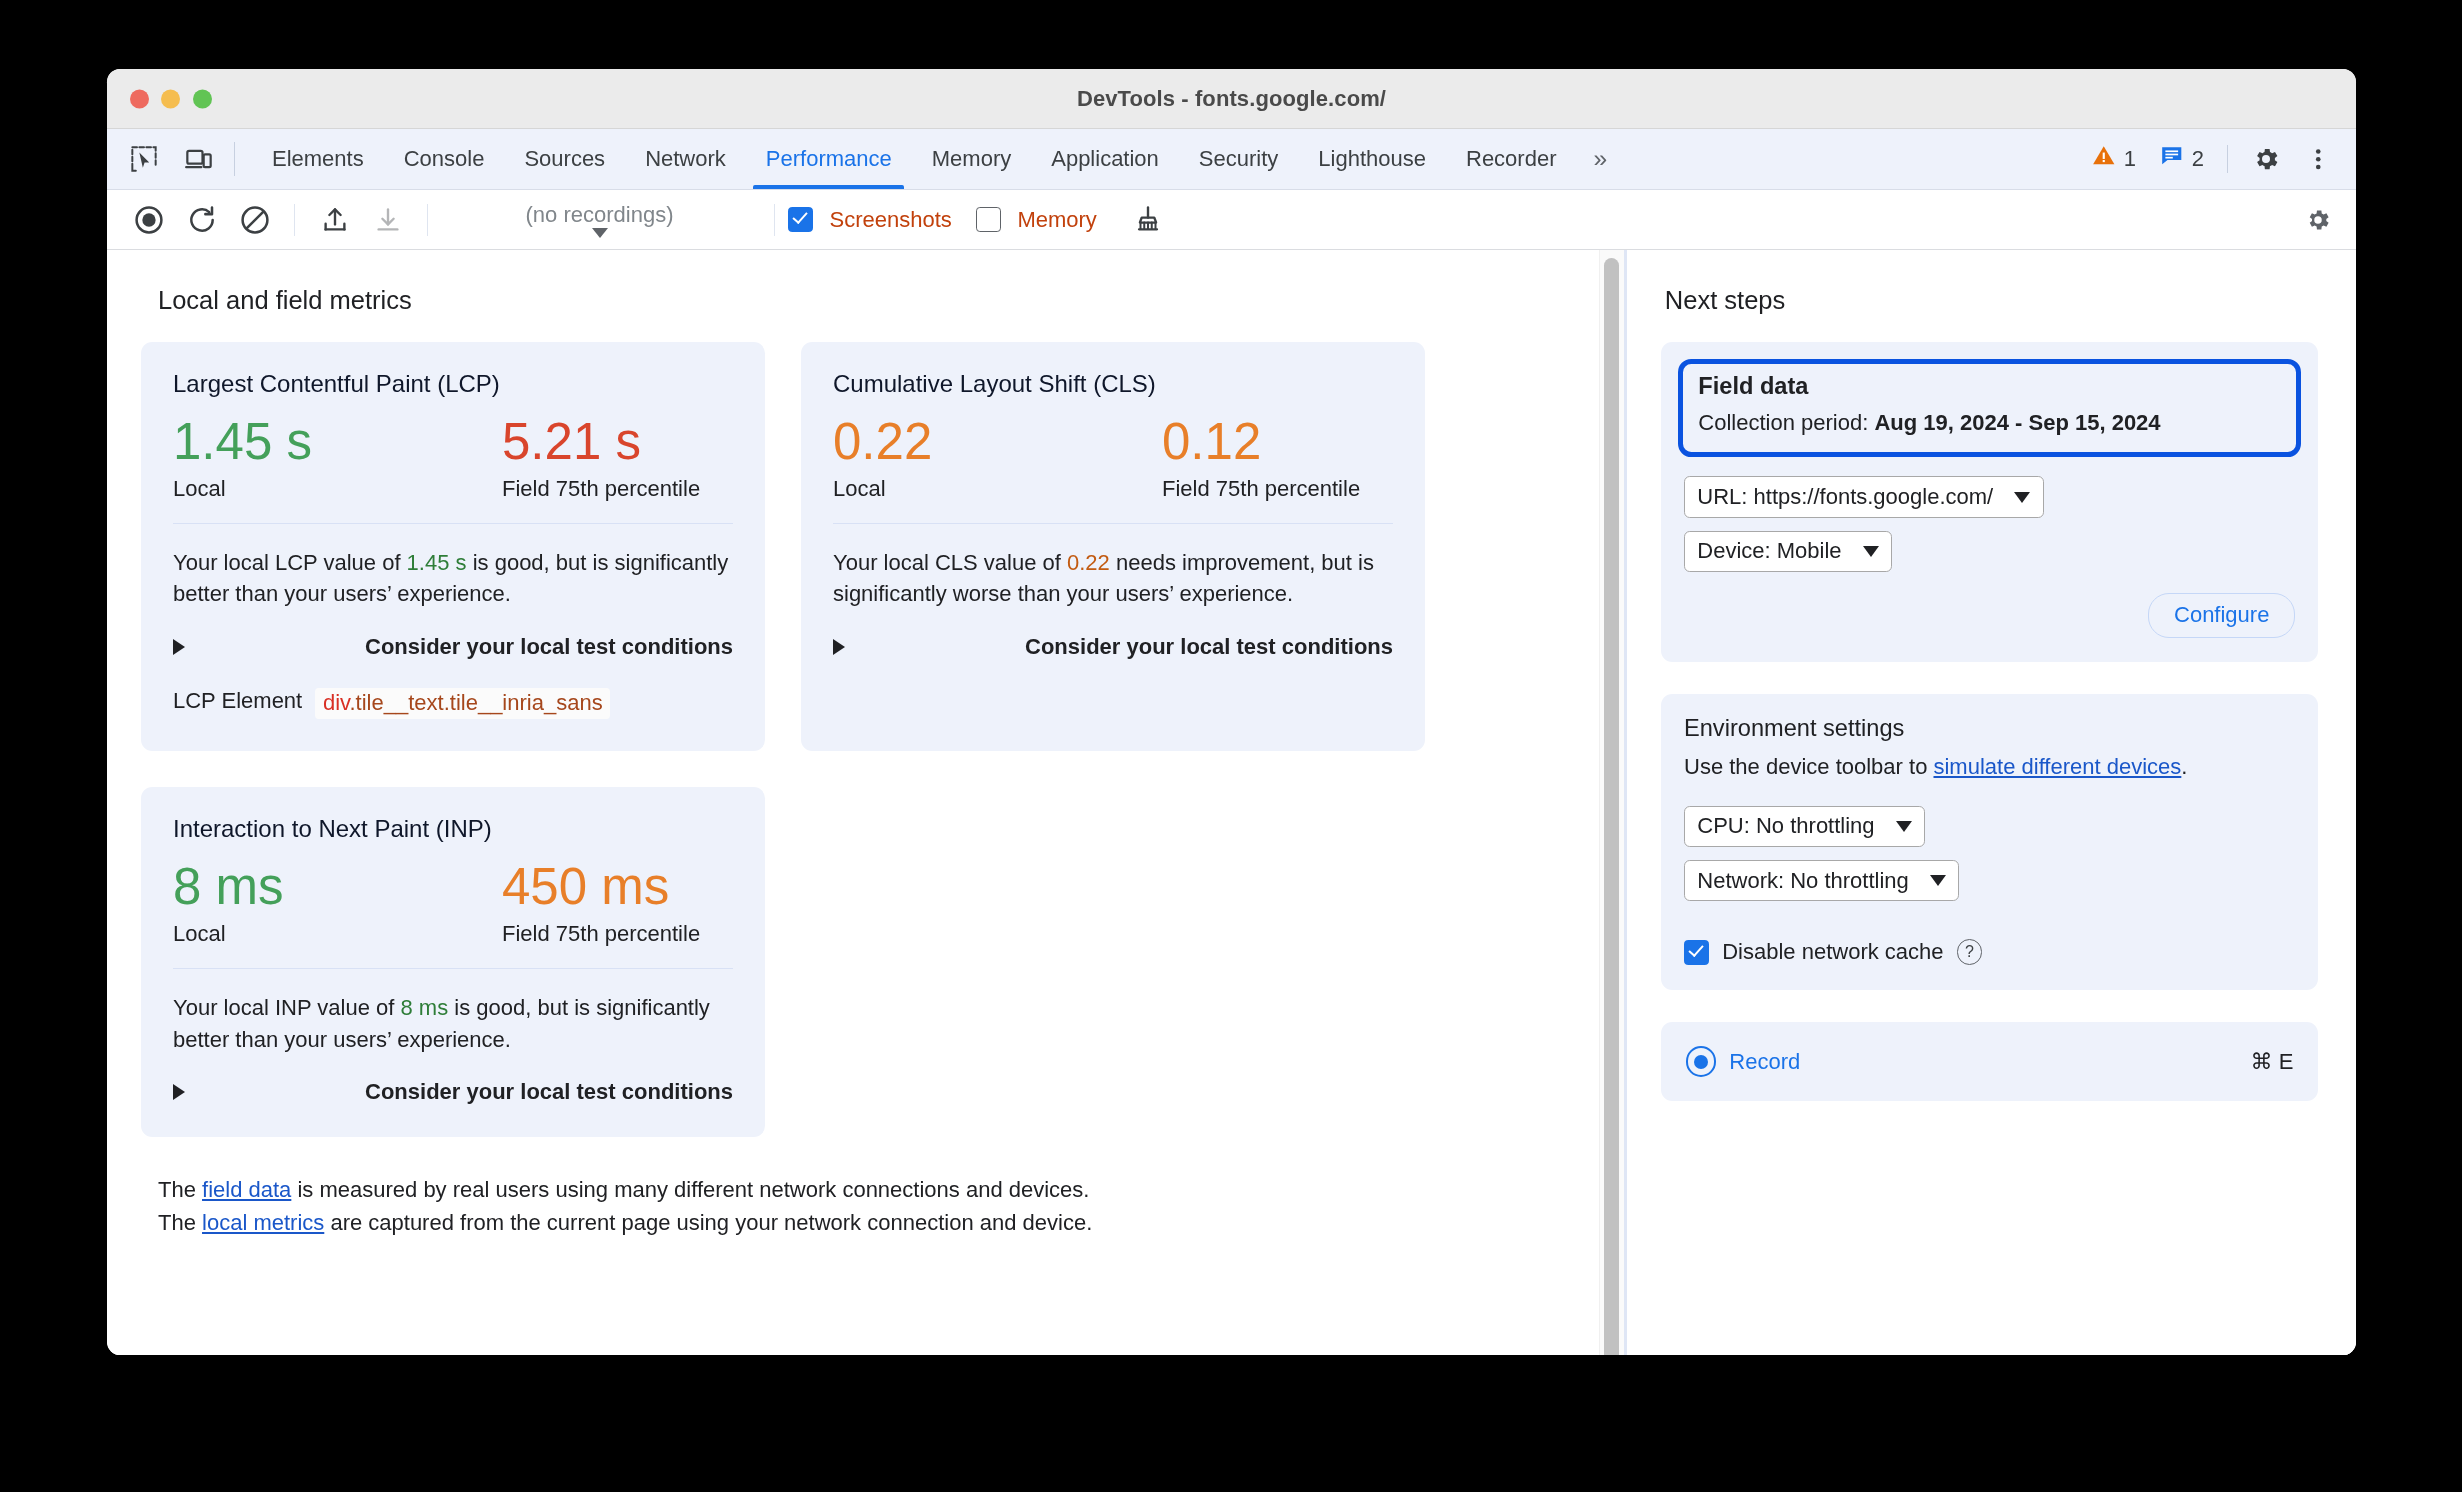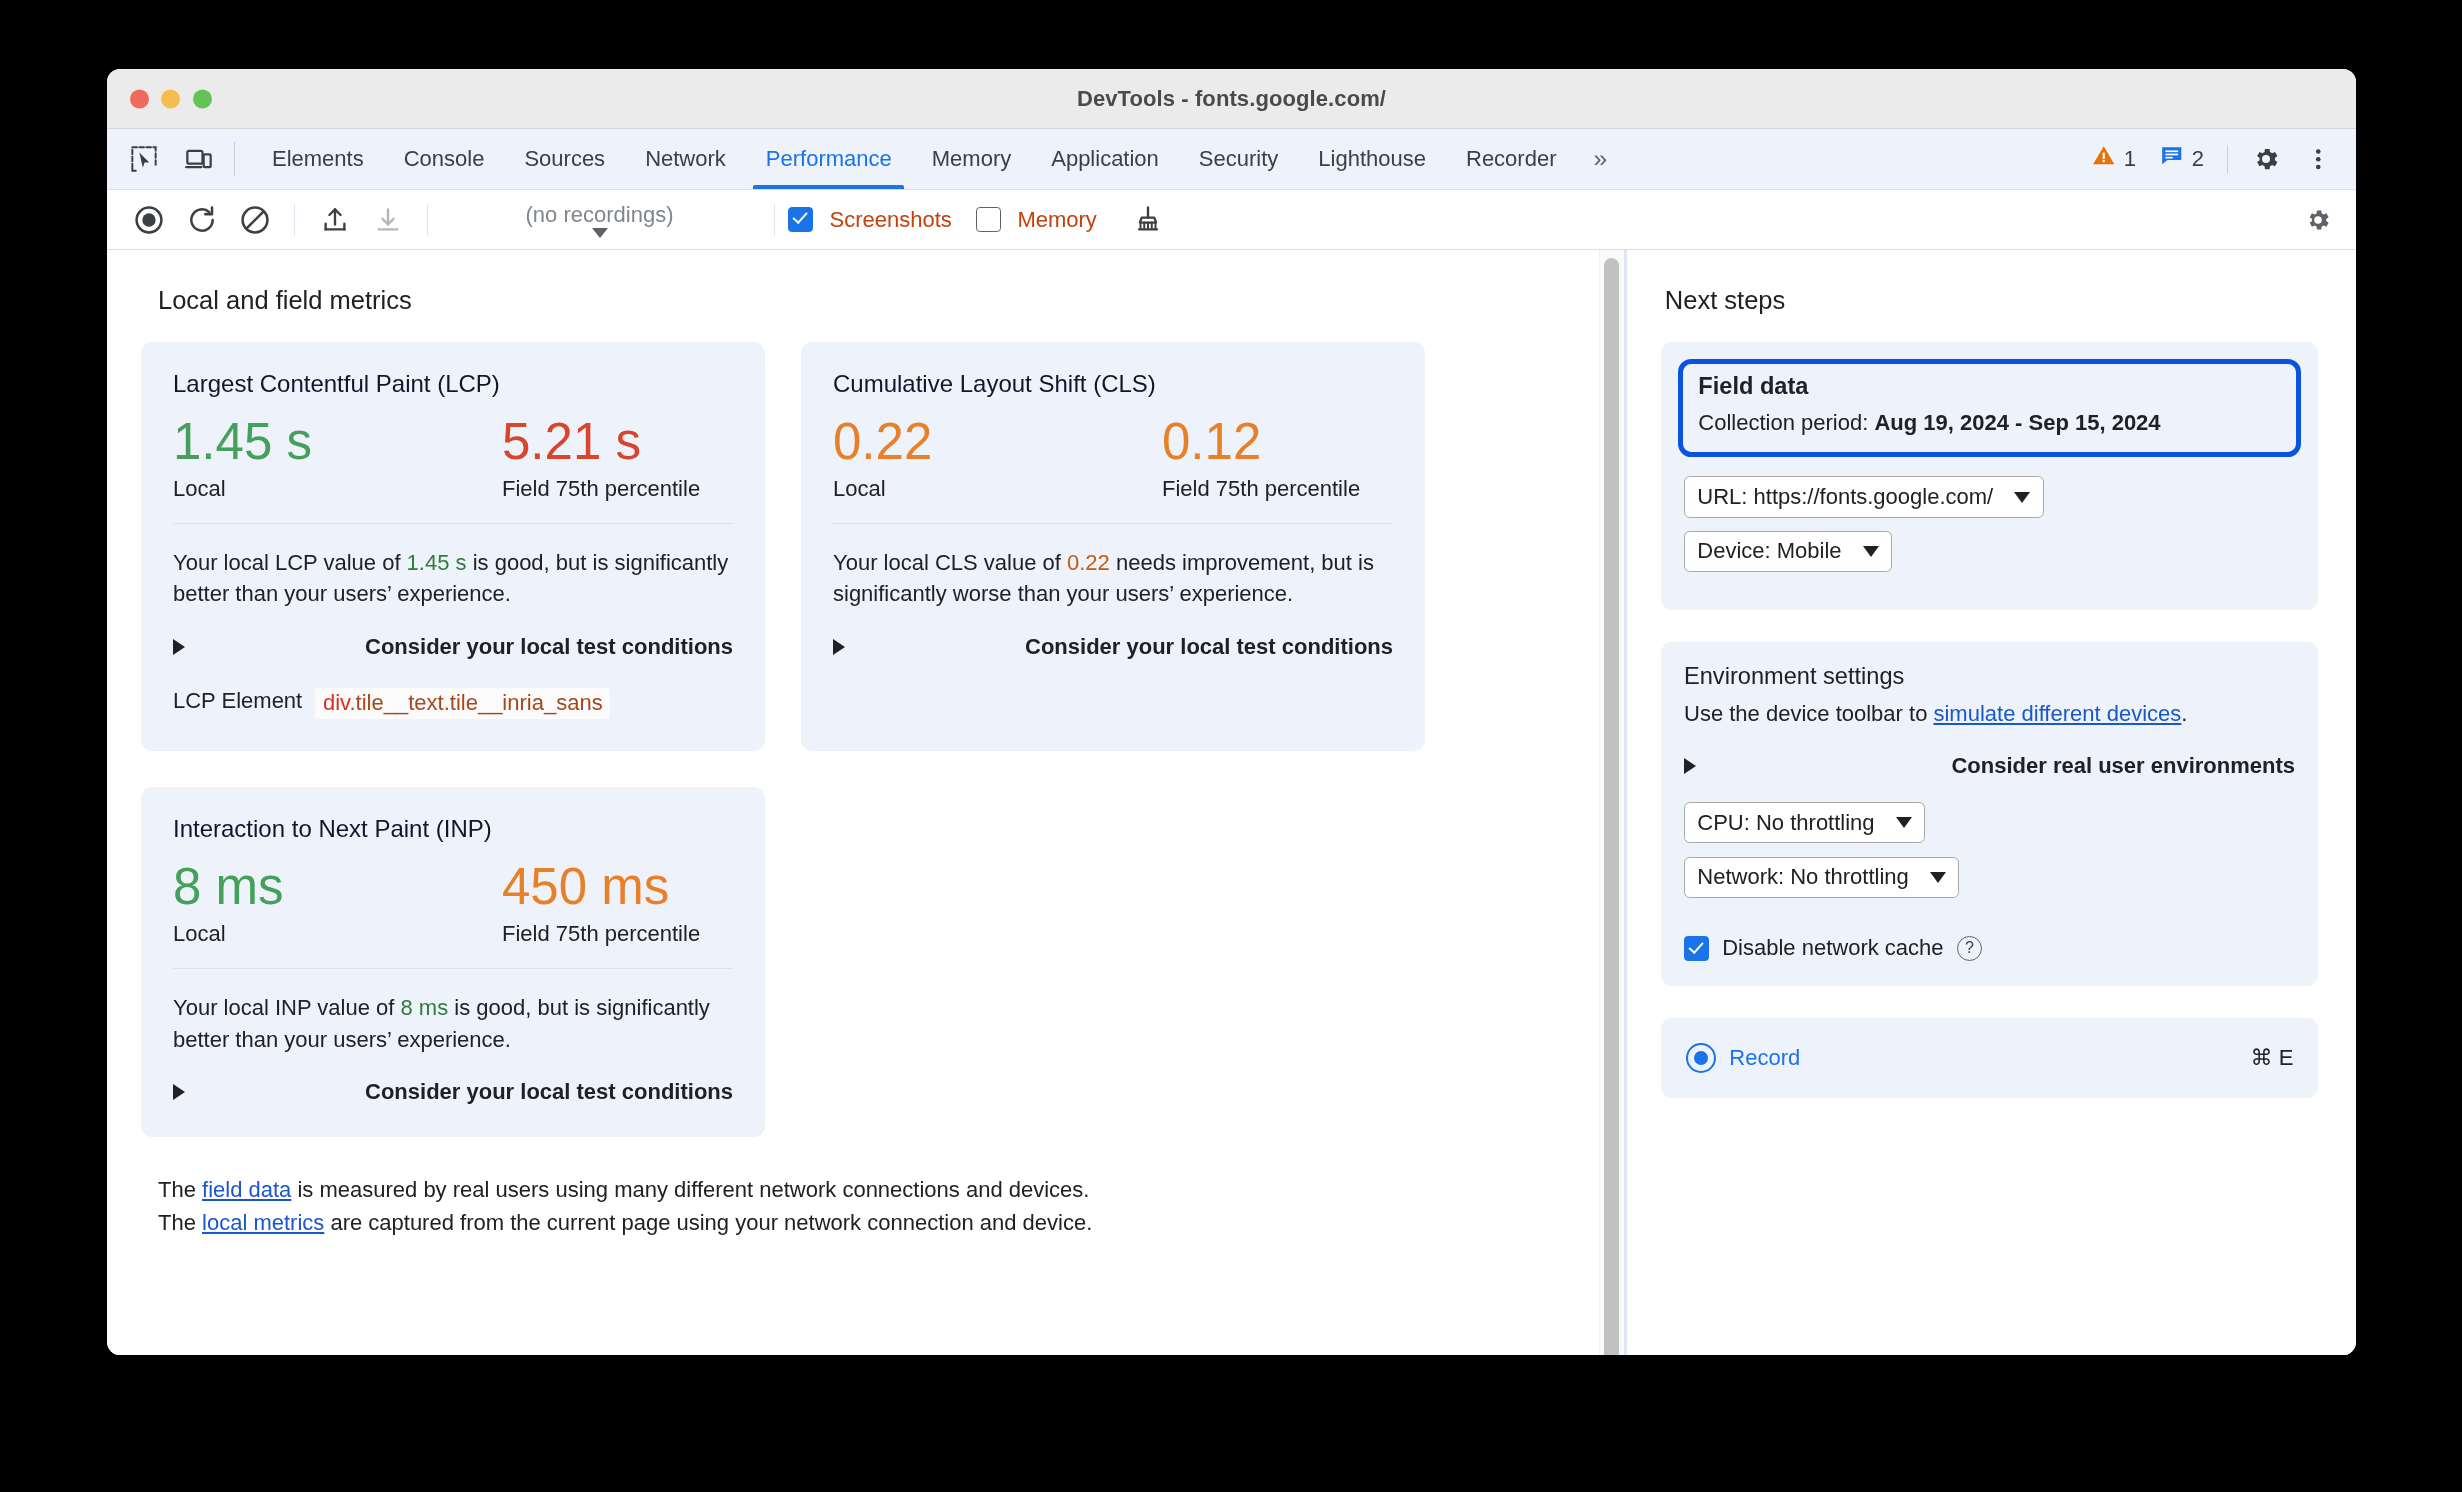--- a/index.html
+++ b/index.html
@@ -694,29 +694,28 @@
         </div>
         <div class="select">
           <span>URL: https://fonts.google.com/</span>
           <span class="caret"></span>
         </div>
         <br>
         <div class="select">
           <span>Device: Mobile</span>
           <span class="caret"></span>
         </div>
+        <div class="btn-row">
+          <button class="btn-outline">Configure</button>
+        </div>
       </div>
 
       <div class="side-card">
         <div class="env-h">Environment settings</div>
         <div class="env-p"><span>Use the device toolbar to </span><a class="link">simulate different devices</a><span>.</span></div>
-        <div class="disclosure" style="margin-bottom:23px;">
-          <span class="tri"></span>
-          <span>Consider real user environments</span>
-        </div>
         <div class="select">
           <span>CPU: No throttling</span>
           <span class="caret"></span>
         </div>
         <br>
         <div class="select">
           <span>Network: No throttling</span>
           <span class="caret"></span>
         </div>
         <div class="chk-row">

